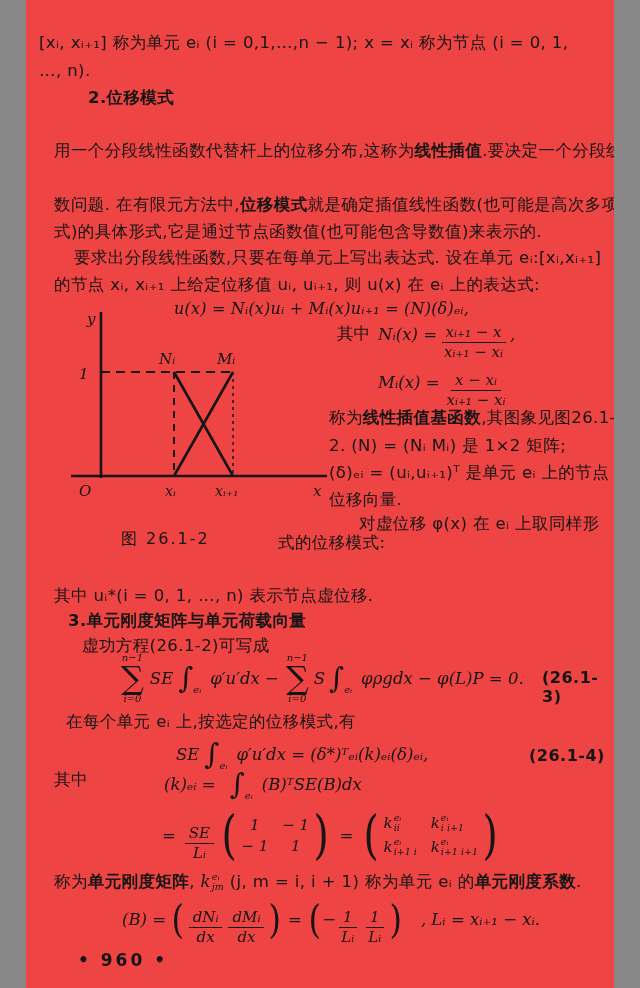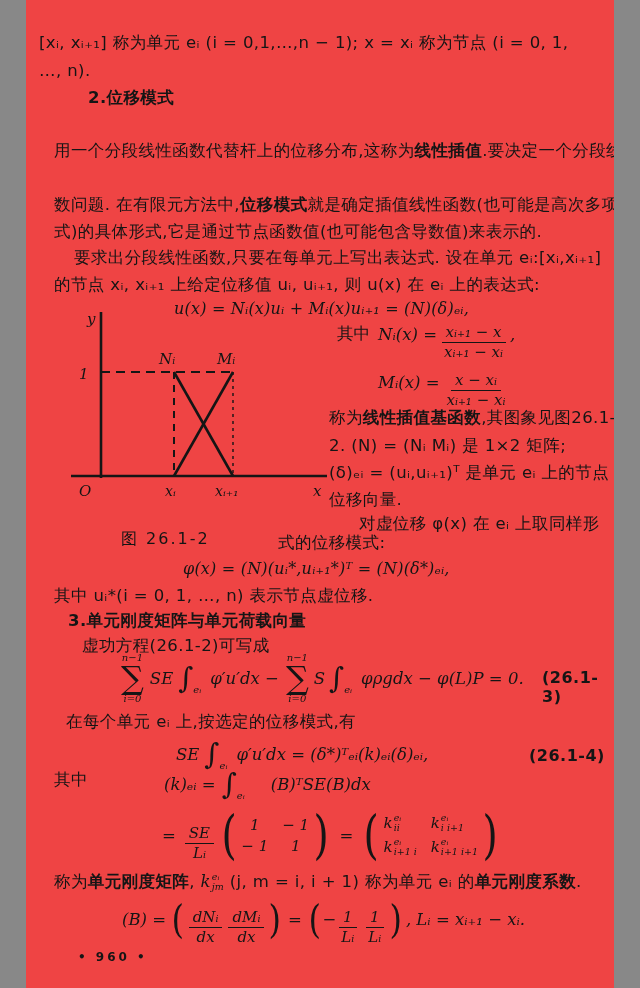--- a/index.html
+++ b/index.html
@@ -30,21 +30,21 @@
   .mat .paren{font-size:52px;font-weight:200;line-height:0.85;font-style:normal;transform:scaleX(0.75);}
   .mat .grid{display:grid;grid-template-columns:auto auto;column-gap:14px;row-gap:3px;
              text-align:center;padding:0 2px;font-size:15px;}
   .bp{font-size:40px;font-weight:200;line-height:0.85;font-style:normal;transform:scaleX(0.8);display:inline-block;}
   
   .kc{display:inline-flex;align-items:center;}
   .kss{display:inline-flex;flex-direction:column;font-size:9.5px;line-height:1.1;margin-left:1px;text-align:left;}
   .tag{position:absolute;font-size:16px;font-family:"DejaVu Sans",sans-serif;font-weight:bold;letter-spacing:0.5px;}
   .artifact{position:absolute;background:#111;}
   .caption{position:absolute;font-size:16px;letter-spacing:2px;}
-  .pagenum{position:absolute;font-size:12px;font-weight:bold;letter-spacing:3px;}
+  .pagenum{position:absolute;font-size:17px;font-weight:bold;letter-spacing:3px;}
   svg text{font-family:"DejaVu Serif",serif;font-style:italic;fill:#151515;}
 </style>
 </head>
 <body>
 
 <div class="page">
 
   <div class="ln" style="left:13px;top:33px;">[xᵢ, xᵢ₊₁] 称为单元 eᵢ (i = 0,1,…,n − 1); x = xᵢ 称为节点 (i = 0, 1,</div>
   <div class="ln" style="left:13px;top:61px;">…, n).</div>
 
@@ -100,21 +100,20 @@
 
   <div class="ln" style="left:303px;top:408px;">
     <span>称为</span><span class="bd">线性插值基函数</span><span>,其图象见图26.1-</span>
   </div>
   <div class="ln" style="left:303px;top:436px;">2.  (N) = (Nᵢ Mᵢ) 是 1×2 矩阵;</div>
   <div class="ln" style="left:303px;top:463px;">(δ)ₑᵢ = (uᵢ,uᵢ₊₁)ᵀ 是单元 eᵢ 上的节点</div>
   <div class="ln" style="left:303px;top:490px;">位移向量.</div>
   <div class="ln" style="left:333px;top:514px;">对虚位移 φ(x) 在 eᵢ 上取同样形</div>
   <div class="ln" style="left:252px;top:533px;">式的位移模式:</div>
 
-  <div class="ln m" style="left:157px;top:559px;font-size:16px;">φ(x) = (N)(uᵢ*,uᵢ₊₁*)ᵀ = (N)(δ*)ₑᵢ,</div>
   <div class="ln" style="left:28px;top:586px;">其中 uᵢ*(i = 0, 1, …, n) 表示节点虚位移.</div>
 
   <div class="ln bd" style="left:42px;top:611px;">3.单元刚度矩阵与单元荷载向量</div>
   <div class="ln" style="left:56px;top:636px;">虚功方程(26.1-2)可写成</div>
 
   <div class="mrow" style="left:92px;top:653px;height:50px;">
     <span class="sumop">
       <span class="lim">n−1</span>
       <span class="sym">∑</span>
       <span class="lim">i=0</span>
@@ -147,26 +146,26 @@
       <span class="isym">∫</span>
       <span class="isub">eᵢ</span>
     </span>
     <span style="margin-left:4px;">φ′u′dx = (δ*)ᵀₑᵢ(k)ₑᵢ(δ)ₑᵢ,</span>
   </div>
   <div class="tag" style="left:503px;top:746px;">(26.1-4)</div>
 
   <div class="ln" style="left:28px;top:770px;">其中</div>
 
   <div class="mrow" style="left:138px;top:762px;height:44px;">
-    <span style="margin-right:4px;">(k)ₑᵢ =</span>
-    <span class="int">
-      <span class="isym">∫</span>
-      <span class="isub">eᵢ</span>
-    </span>
-    <span style="margin-left:21px;">(B)ᵀSE(B)dx</span>
+    <span style="margin-right:12px;">(k)ₑᵢ =</span>
+    <span class="int">
+      <span class="isym">∫</span>
+      <span class="isub">eᵢ</span>
+    </span>
+    <span style="margin-left:4px;">(B)ᵀSE(B)dx</span>
   </div>
 
   <div class="mrow" style="left:136px;top:802px;height:66px;">
     <span style="margin-right:6px;">=</span>
     <span class="frac">
       <span class="num">SE</span>
       <span class="den">Lᵢ</span>
     </span>
     <span class="mat">
       <span class="paren">(</span>
@@ -242,21 +241,21 @@
     <span>−</span>
     <span class="frac" style="margin-left:1px;">
       <span class="num">1</span>
       <span class="den">Lᵢ</span>
     </span>
     <span class="frac">
       <span class="num">1</span>
       <span class="den">Lᵢ</span>
     </span>
     <span class="bp">)</span>
-    <span style="margin-left:2px;text-align:right;">,  Lᵢ = xᵢ₊₁ − xᵢ.</span>
+    <span style="margin-left:17px;text-align:right;">,  Lᵢ = xᵢ₊₁ − xᵢ.</span>
   </div>
 
   <div class="pagenum" style="left:52px;top:950px;">• 960 •</div>
 
   <div class="artifact" style="left:617px;top:243px;width:13px;height:5px;"></div>
   <div class="artifact" style="left:612px;top:784px;width:18px;height:4px;transform:rotate(-7deg);"></div>
   <div class="artifact" style="left:628px;top:778px;width:5px;height:5px;"></div>
 
 </div>
 

